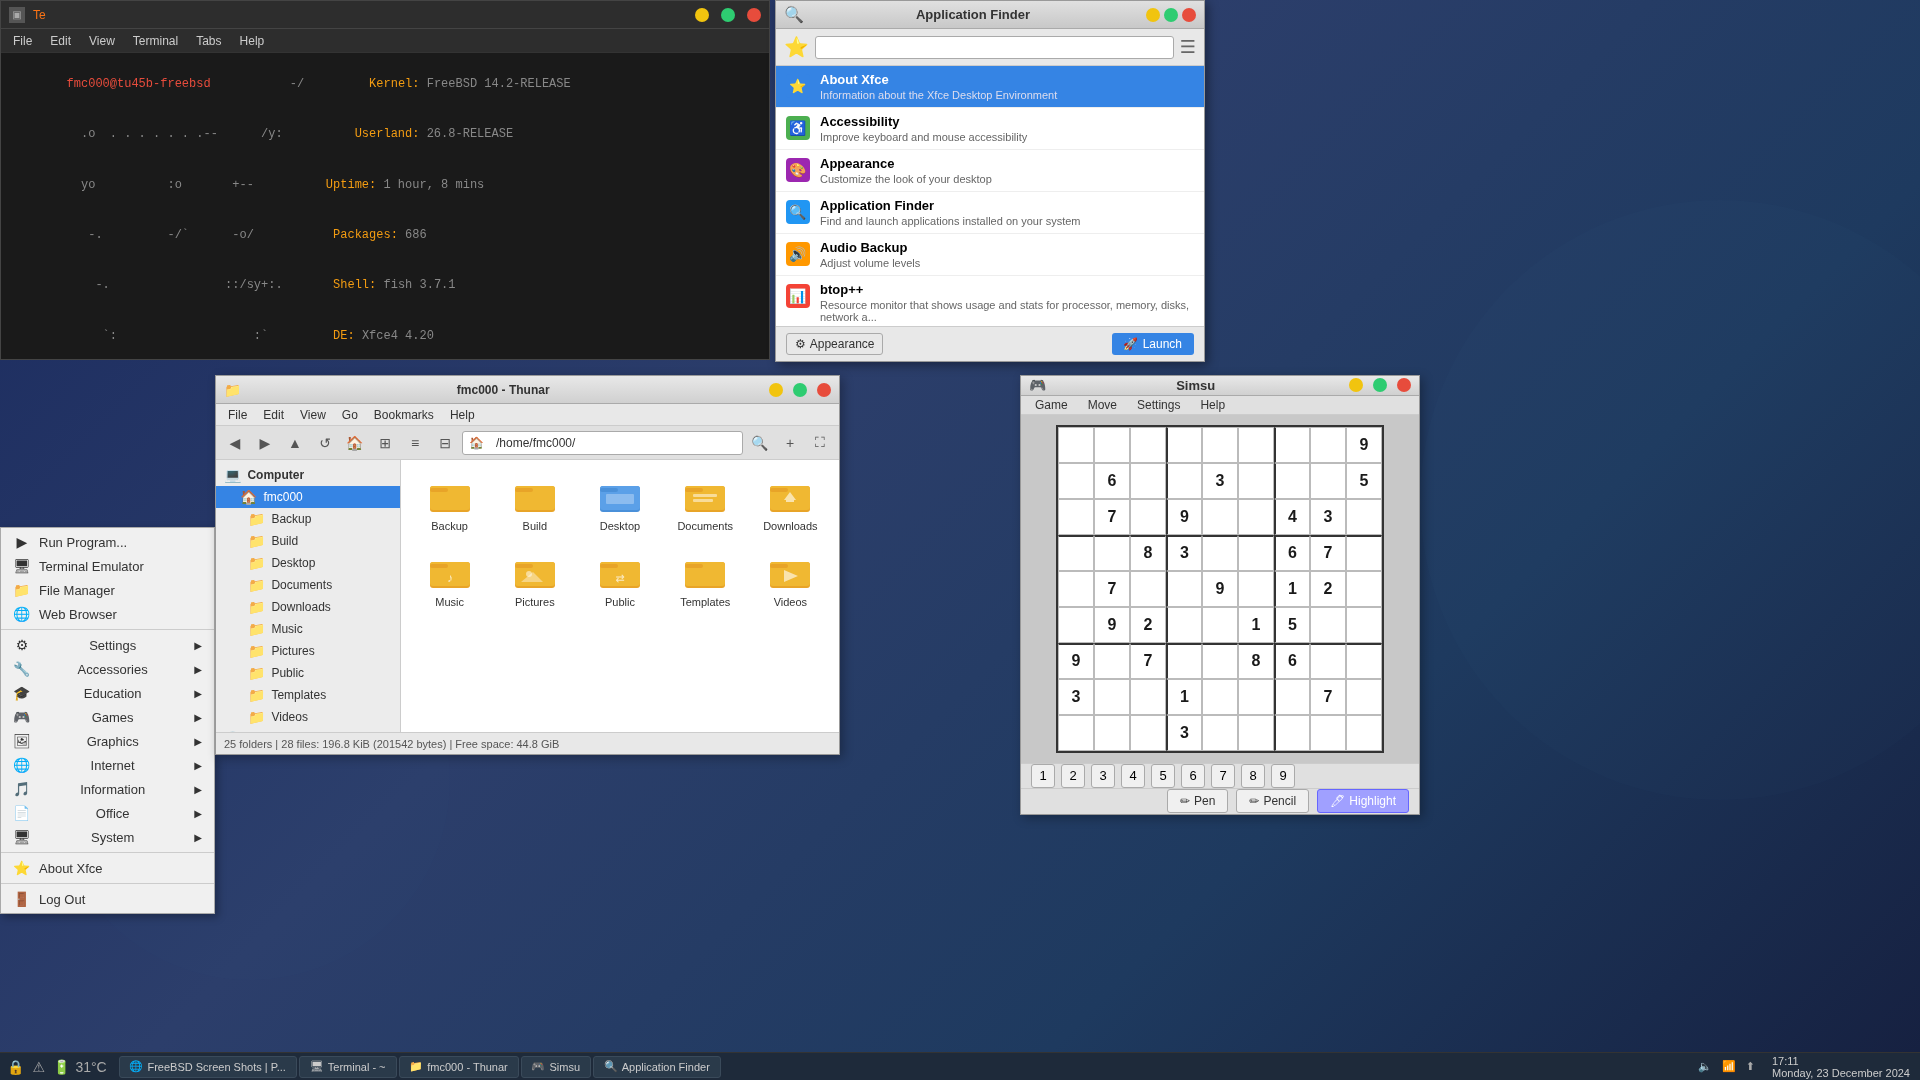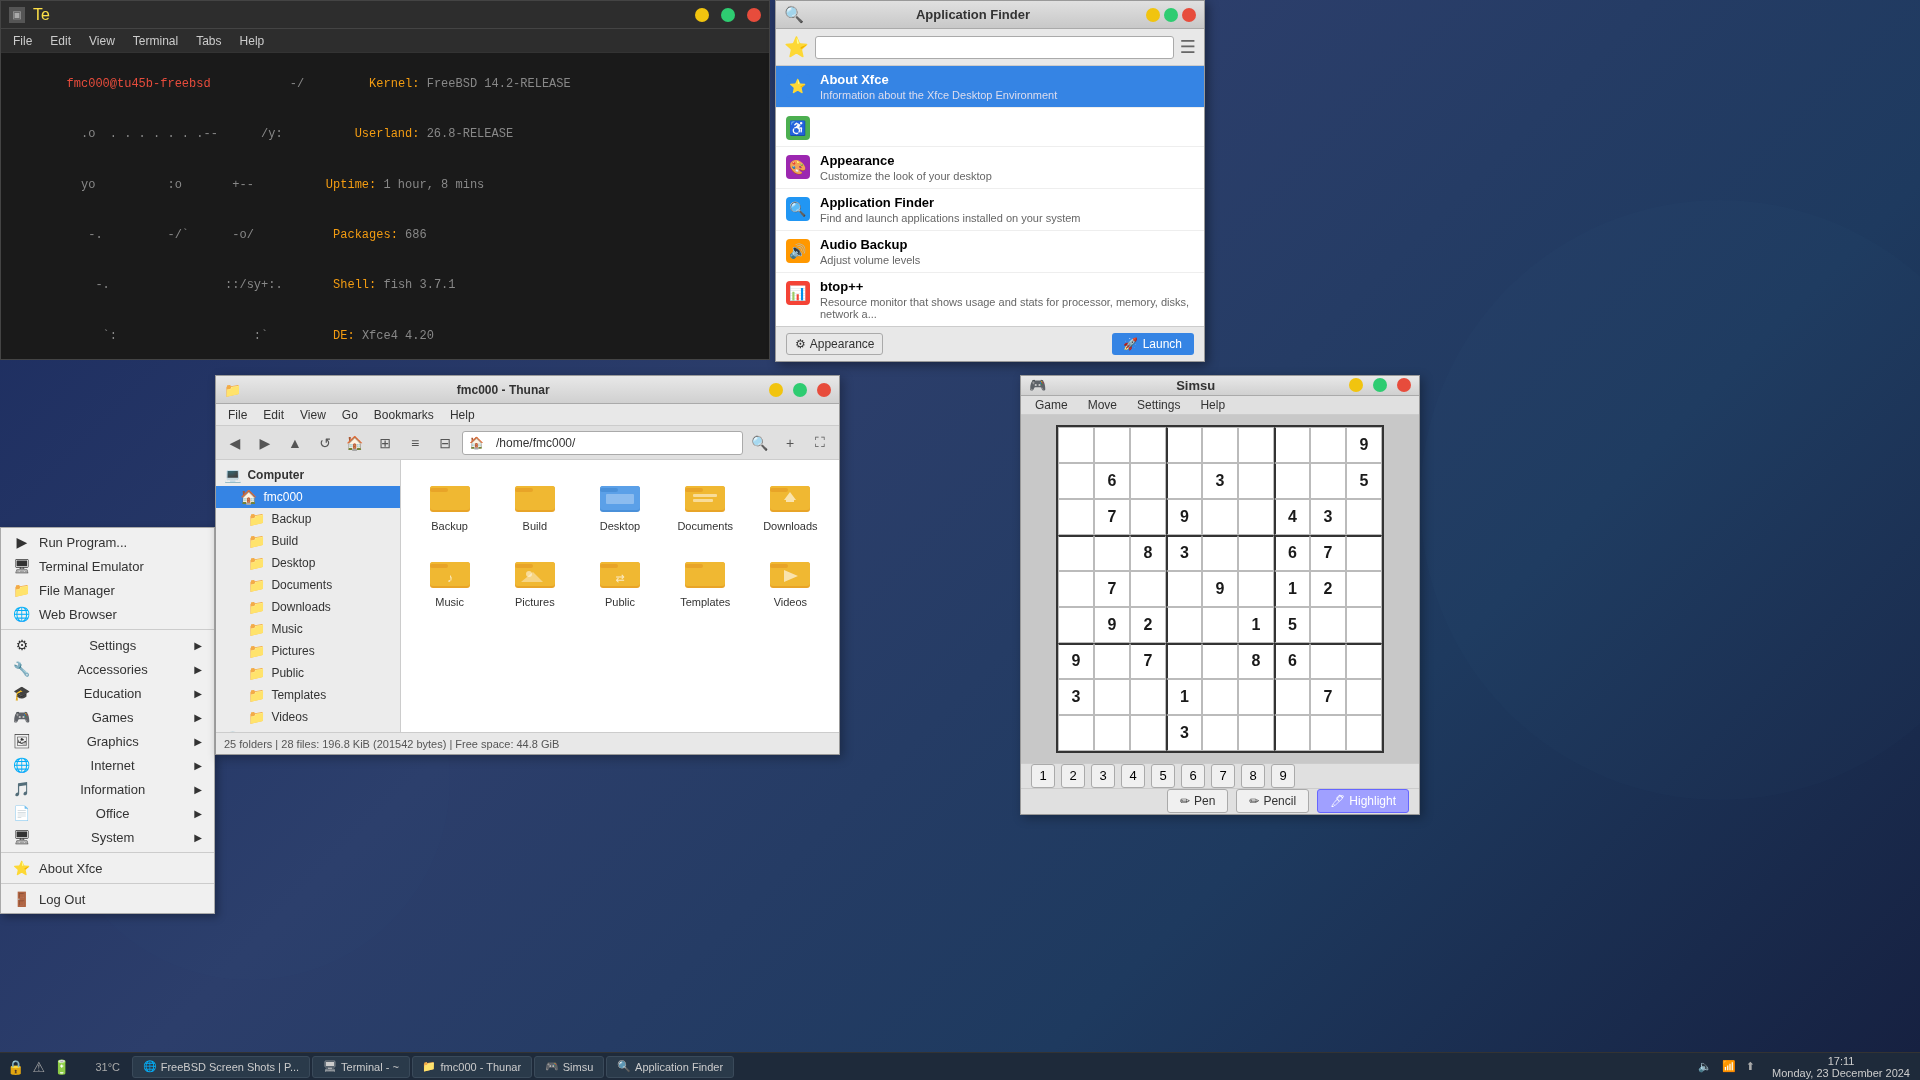--- a/index.html
+++ b/index.html
@@ -519,21 +519,21 @@
     }
     .sys-tray {
       display: flex; align-items: center; gap: 4px;
     }
     .tray-item {
       font-size: 11px; color: #aaa; cursor: pointer; padding: 2px 3px;
     }
     .clock {
       font-size: 11px;
       color: #ccc;
-      text-align: center;
+      text-align: left;
       padding: 0 6px;
     }
 
     
     .bg-circle {
       position: absolute;
       border-radius: 50%;
       opacity: 0.1;
     }
   </style>
@@ -541,21 +541,21 @@
 <body>
 
 <div class="desktop">
 
   <div class="bg-circle" style="width:600px;height:600px;right:-100px;top:200px;background:rgba(150,180,255,0.15);"></div>
   <div class="bg-circle" style="width:400px;height:400px;left:50px;bottom:100px;background:rgba(100,150,255,0.1);"></div>
 
   <div class="terminal-window">
     <div class="terminal-titlebar">
       <div class="win-icon">▣</div>
-      <span style="color:#fde047;font-size:16px;">Te</span>
+      <span style="color:#f97316;font-size:12px;">Te</span>
       <div style="flex:1"></div>
       <button class="win-btn minimize"></button>
       <button class="win-btn maximize"></button>
       <button class="win-btn close"></button>
     </div>
     <div class="terminal-menubar">
       <span>File</span>
       <span>Edit</span>
       <span>View</span>
       <span>Terminal</span>
@@ -601,20 +601,24 @@
     <div class="app-list">
       <div class="app-item selected">
         <div class="app-icon" style="background:#3584e4;">⭐</div>
         <div class="app-info">
           <div class="app-name">About Xfce</div>
           <div class="app-desc">Information about the Xfce Desktop Environment</div>
         </div>
       </div>
       <div class="app-item">
         <div class="app-icon" style="background:#4caf50;">♿</div>
+        <div class="app-info">
+          <div class="app-name">Accessibility</div>
+          <div class="app-desc">Improve keyboard and mouse accessibility</div>
+        </div>
       </div>
       <div class="app-item">
         <div class="app-icon" style="background:#9c27b0;">🎨</div>
         <div class="app-info">
           <div class="app-name">Appearance</div>
           <div class="app-desc">Customize the look of your desktop</div>
         </div>
       </div>
       <div class="app-item">
         <div class="app-icon" style="background:#2196f3;">🔍</div>
@@ -1050,21 +1054,21 @@
       </button>
     </div>
   </div>
 
   <div class="taskbar">
     <div class="taskbar-left">
       <div class="system-tray-left">
         <span class="tray-icon">🔒</span>
         <span class="tray-icon">⚠</span>
         <span class="tray-icon">🔋</span>
-        <span style="font-size:11px;color:#aaa;margin-left:20px;">31°C</span>
+        <span style="font-size:14px;color:#aaa;">31°C</span>
       </div>
     </div>
     <div class="taskbar-tasks">
       <button class="task-btn">
         <span>🌐</span>
         <span>FreeBSD Screen Shots | P...</span>
       </button>
       <button class="task-btn">
         <span>🖥</span>
         <span>Terminal - ~</span>

